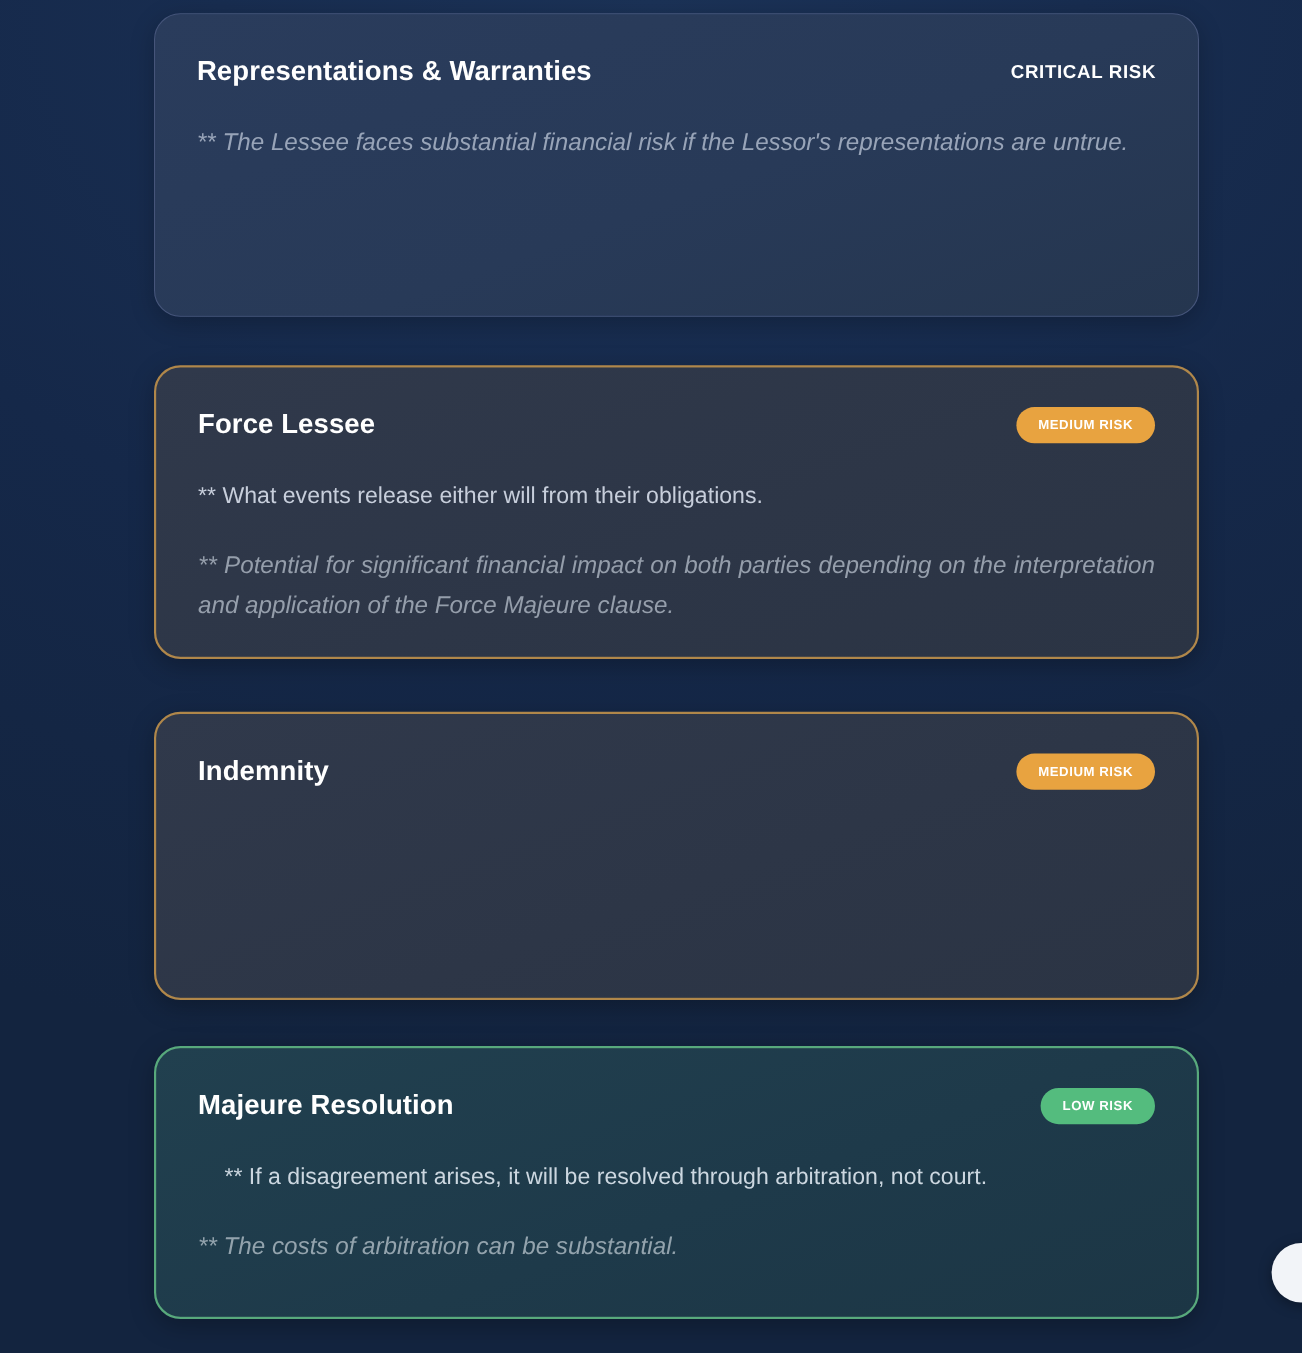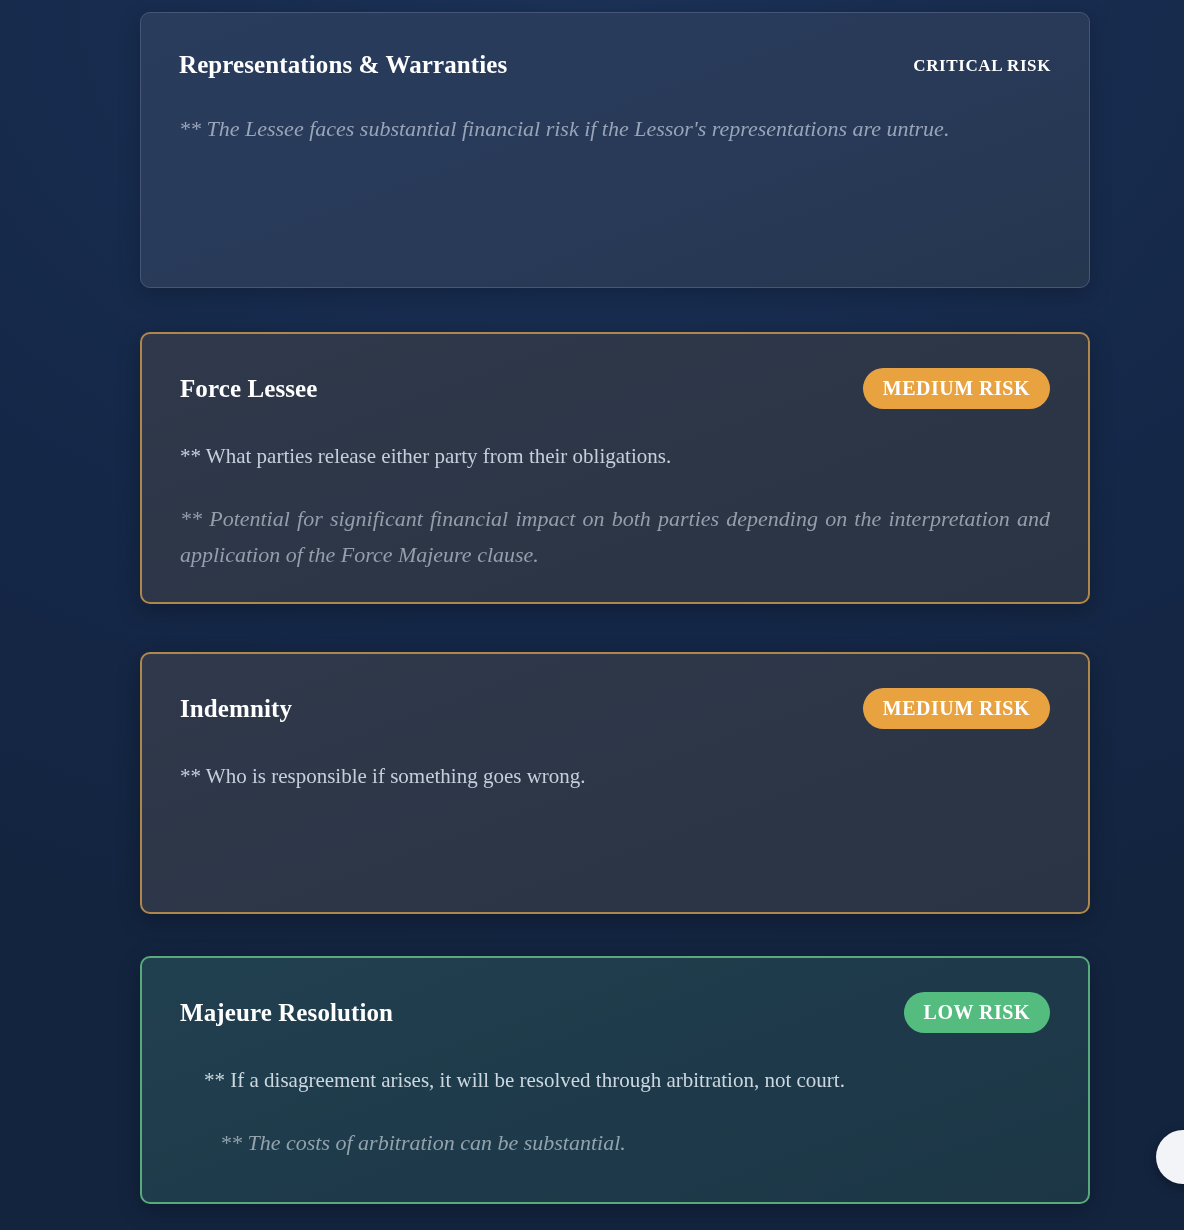--- a/index.html
+++ b/index.html
@@ -31,23 +31,22 @@
     top: 0px;
     width: 950px;
     display: flex;
     flex-direction: column;
   }
 
   
   .clause-card {
     position: relative;
     box-sizing: border-box;
-    border-radius: 10px;
+    border-radius: 24px;
     padding: 34px 38px 30px 38px;
-    font-family: Liberation Serif, serif;
   }
 
   .clause-card.risk-critical {
     background: linear-gradient(160deg, #2a3c5c 0%, #283a58 55%, #25364f 100%);
     border: 1px solid #46557a;
     box-shadow: 0 6px 22px rgba(0, 0, 0, 0.22);
     margin-top: 12px;
     min-height: 276px;
   }
 
@@ -81,21 +80,21 @@
     font-size: 25px;
     font-weight: bold;
     color: #ffffff;
     letter-spacing: 0.1px;
     line-height: 1.2;
     margin: 0;
   }
 
   
   .risk-badge {
-    font-size: 20px;
+    font-size: 12px;
     font-weight: bold;
     letter-spacing: 0.5px;
     color: #ffffff;
     white-space: nowrap;
     line-height: 1;
   }
 
   .risk-badge.pill {
     padding: 10px 20px 11px 20px;
     border-radius: 999px;
@@ -134,21 +133,21 @@
     font-size: 22px;
     font-style: italic;
     line-height: 1.62;
     color: #8f9cb0;
     text-align: justify;
     hyphens: auto;
   }
 
   .risk-critical .clause-note { color: #98a4b8; }
   .risk-medium  .clause-note { color: #959eab; }
-  .risk-low     .clause-note { color: #93a3ad; margin-left: 40px; }
+  .risk-low     .clause-note { color: #93a3ad; }
 
   
   .fab-widget {
     position: absolute;
     right: -26px;
     bottom: 46px;
     width: 54px;
     height: 54px;
     border-radius: 50%;
     background: #f2f4f8;
@@ -170,32 +169,31 @@
       <p class="clause-note">** The Lessee faces substantial financial risk if the Lessor's representations are untrue.</p>
     </section>
 
     <div class="gap-1"></div>
 
     <section class="clause-card risk-medium">
       <div class="card-head">
         <h2 class="clause-title">Force Lessee</h2>
         <span class="risk-badge pill badge-medium">MEDIUM RISK</span>
       </div>
-      <p class="clause-summary">** What parties release either party from their obligations.</p>
+      <p class="clause-summary">** What events release either will from their obligations.</p>
       <p class="clause-note">** Potential for significant financial impact on both parties depending on the interpretation and application of the Force Majeure clause.</p>
     </section>
 
     <div class="gap-2"></div>
 
     <section class="clause-card risk-medium">
       <div class="card-head">
         <h2 class="clause-title">Indemnity</h2>
         <span class="risk-badge pill badge-medium">MEDIUM RISK</span>
       </div>
-      <p class="clause-summary">** Who is responsible if something goes wrong.</p>
     </section>
 
     <div class="gap-3"></div>
 
     <section class="clause-card risk-low">
       <div class="card-head">
         <h2 class="clause-title">Majeure Resolution</h2>
         <span class="risk-badge pill badge-low">LOW RISK</span>
       </div>
       <p class="clause-summary">** If a disagreement arises, it will be resolved through arbitration, not court.</p>

